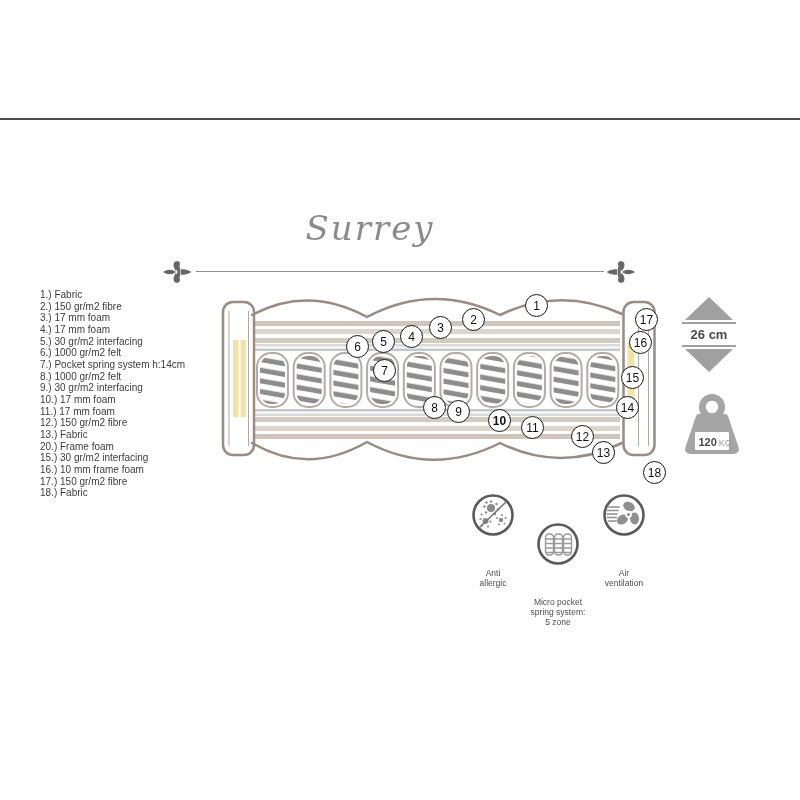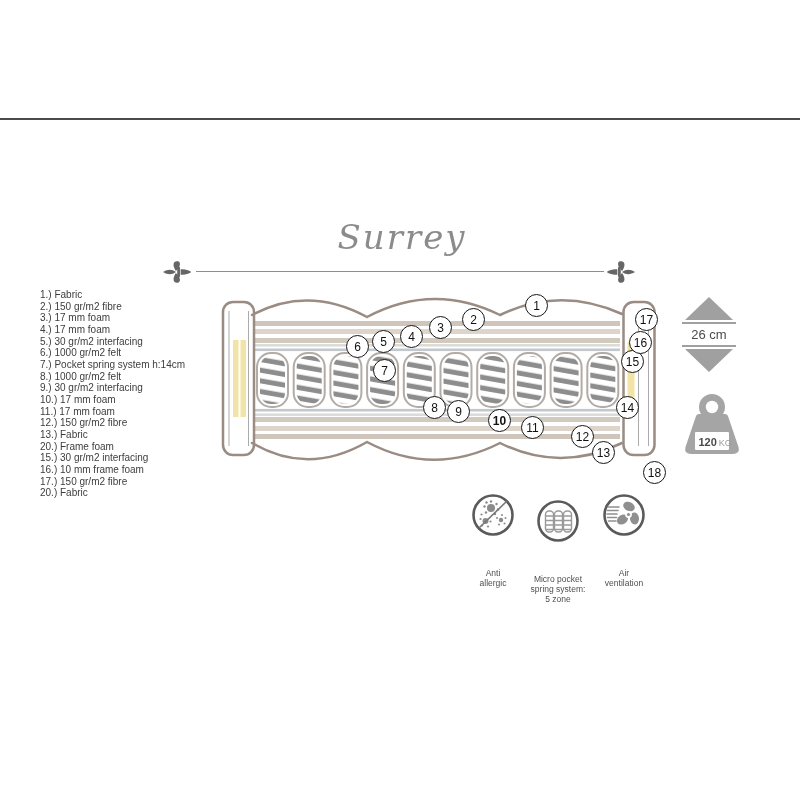--- a/index.html
+++ b/index.html
@@ -5,55 +5,55 @@
   html,body{margin:0;padding:0;}
   body{
     width:800px;height:800px;background:#ffffff;position:relative;
     font-family:"Liberation Sans", sans-serif;overflow:hidden;
   }
   .abs{position:absolute;}
   
   .top-rule{left:0;top:118px;width:800px;height:2px;background:#4b4b4b;}
   
   .title{
-    left:0;top:217px;width:740px;text-align:center;
+    left:0;top:208px;width:740px;text-align:center;
     font-family:"DejaVu Serif", serif;font-style:italic;
-    font-size:34px;color:#8b8b8b;letter-spacing:2px;margin-left:32px;
+    font-size:34px;color:#8b8b8b;letter-spacing:2px;
   }
   
   .divider-line{left:196px;top:271px;width:408px;height:1px;background:#8f8f8f;}
   .fleur{width:28px;height:32px;}
   .fleur path,.fleur rect{fill:#666666;}
   .fleur-left{left:164px;top:256px;transform:rotate(-90deg);}
   .fleur-right{left:606px;top:256px;transform:rotate(90deg);}
   
   .legend{left:40px;top:289px;font-size:10px;line-height:11.65px;color:#3d3d3d;}
   .legend div{white-space:nowrap;}
   
   .mattress{left:215px;top:293px;}
   
   .callout{
     width:23px;height:23px;border:1.8px solid #161616;border-radius:50%;
     background:#ffffff;box-sizing:border-box;
     display:flex;align-items:center;justify-content:center;
     font-size:12px;color:#111;z-index:5;
   }
   
-  .height-badge{left:682px;top:297px;width:54px;display:flex;flex-direction:column;align-items:center;}
+  .height-badge{left:682px;top:297px;width:54px;display:flex;flex-direction:column;align-items:center;font-weight:bold;}
   .tri-up{width:0;height:0;border-left:24px solid transparent;border-right:24px solid transparent;border-bottom:23px solid #a0a0a0;}
   .tri-down{width:0;height:0;border-left:24px solid transparent;border-right:24px solid transparent;border-top:23px solid #a0a0a0;}
   .h-line{width:54px;height:2px;background:#a0a0a0;margin:2px 0;}
   .h-label{font-size:13px;color:#4a4a4a;padding:1px 0;}
   
   .weight{left:681px;top:392px;}
   
   .feature{display:flex;flex-direction:column;align-items:center;gap:25px;}
   .feature .label{font-size:8.5px;line-height:10px;color:#4f4f4f;text-align:center;margin-top:6px;}
   .f1{left:457px;top:493px;width:72px;}
-  .f2{left:518px;top:499px;width:80px;}
+  .f2{left:518px;top:522px;width:80px;}
   .f3{left:588px;top:493px;width:72px;}
   .feat-icon{width:44px;height:44px;}
 </style>
 </head>
 <body>
 
 <div class="abs top-rule"></div>
 
 <div class="abs title">Surrey</div>
 
@@ -84,21 +84,21 @@
   <div>8.) 1000 gr/m2 felt</div>
   <div>9.) 30 gr/m2 interfacing</div>
   <div>10.) 17 mm foam</div>
   <div>11.) 17 mm foam</div>
   <div>12.) 150 gr/m2 fibre</div>
   <div>13.) Fabric</div>
   <div>20.) Frame foam</div>
   <div>15.) 30 gr/m2 interfacing</div>
   <div>16.) 10 mm frame foam</div>
   <div>17.) 150 gr/m2 fibre</div>
-  <div>20.) Fabric</div>
+  <div>18.) Fabric</div>
 </div>
 
 <svg class="abs mattress" width="455" height="175" viewBox="0 0 455 175">
   <defs>
     <pattern id="coilStripes" patternUnits="userSpaceOnUse" width="40" height="10.5" patternTransform="rotate(10)">
       <rect width="40" height="10.5" fill="#ffffff"></rect>
       <rect y="2.6" width="40" height="5" fill="#8d8d8d"></rect>
     </pattern>
   </defs>
 
@@ -187,21 +187,21 @@
 <div class="abs callout" style="left:372px;top:330px;">5</div>
 <div class="abs callout" style="left:346px;top:335px;">6</div>
 <div class="abs callout" style="left:373px;top:359px;">7</div>
 <div class="abs callout" style="left:423px;top:396px;">8</div>
 <div class="abs callout" style="left:447px;top:400px;">9</div>
 <div class="abs callout" style="left:488px;top:409px;font-weight:bold;">10</div>
 <div class="abs callout" style="left:521px;top:416px;">11</div>
 <div class="abs callout" style="left:571px;top:425px;text-align:center;">12</div>
 <div class="abs callout" style="left:592px;top:441px;">13</div>
 <div class="abs callout" style="left:616px;top:396px;">14</div>
-<div class="abs callout" style="left:621px;top:350px;">15</div>
+<div class="abs callout" style="left:621px;top:366px;">15</div>
 <div class="abs callout" style="left:629px;top:331px;">16</div>
 <div class="abs callout" style="left:635px;top:308px;text-align:right;">17</div>
 <div class="abs callout" style="left:643px;top:421px;margin-top:40px;">18</div>
 
 <div class="abs height-badge">
   <div class="tri-up"></div>
   <div class="h-line"></div>
   <div class="h-label">26 cm</div>
   <div class="h-line"></div>
   <div class="tri-down"></div>

